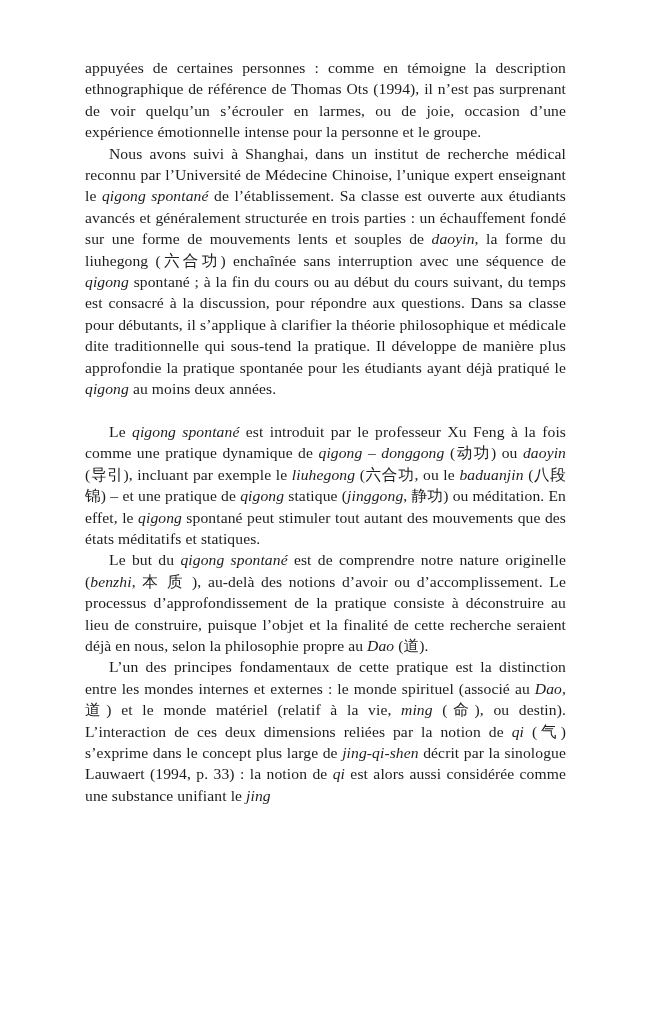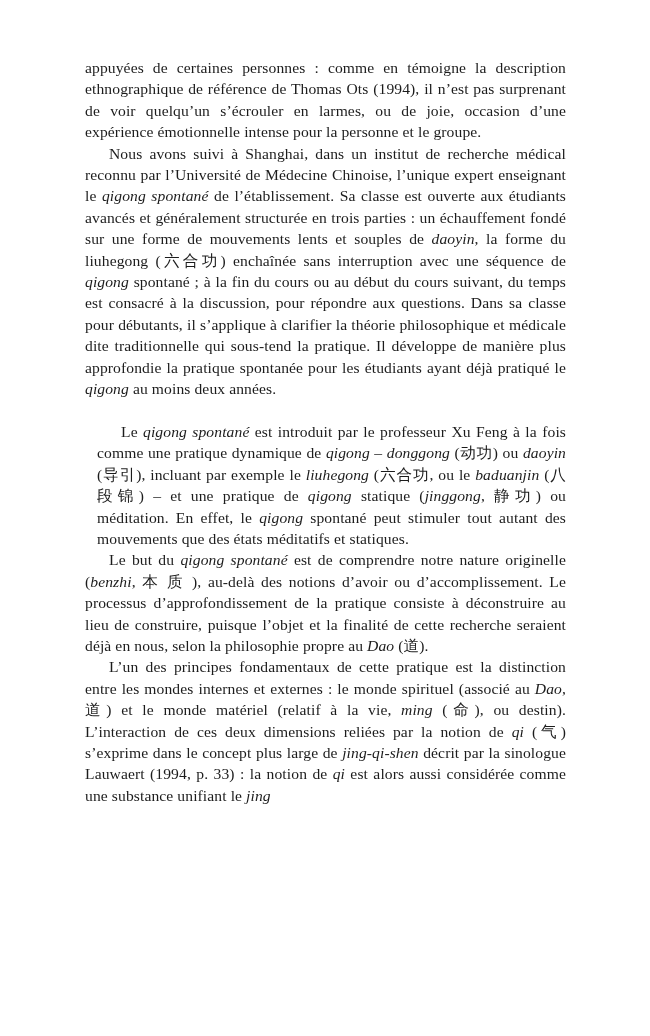--- a/index.html
+++ b/index.html
@@ -28,21 +28,20 @@
   }
   .text-block p {
     margin: 0;
     padding: 0;
   }
   .text-block p.indent {
     text-indent: 24px;
   }
   .text-block p.space-before {
     margin-top: 21.4px;
-    margin-left: 12px;
   }
   .text-block i {
   }
   .page-number {
     position: absolute;
     left: 0;
     right: 0;
     top: 952px;
     text-align: center;
     font-size: 15.5px;

